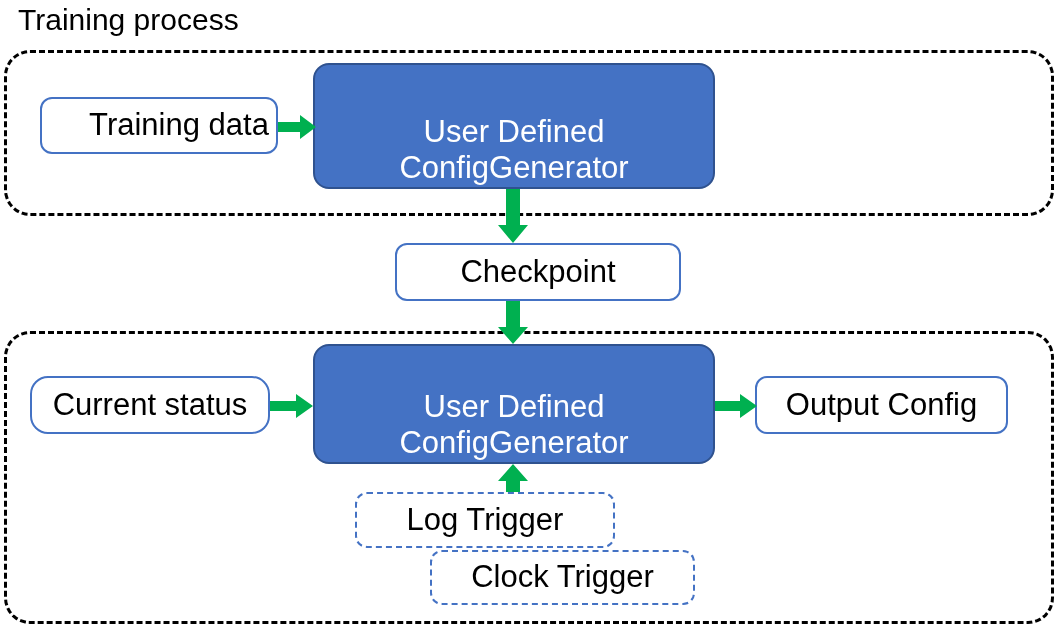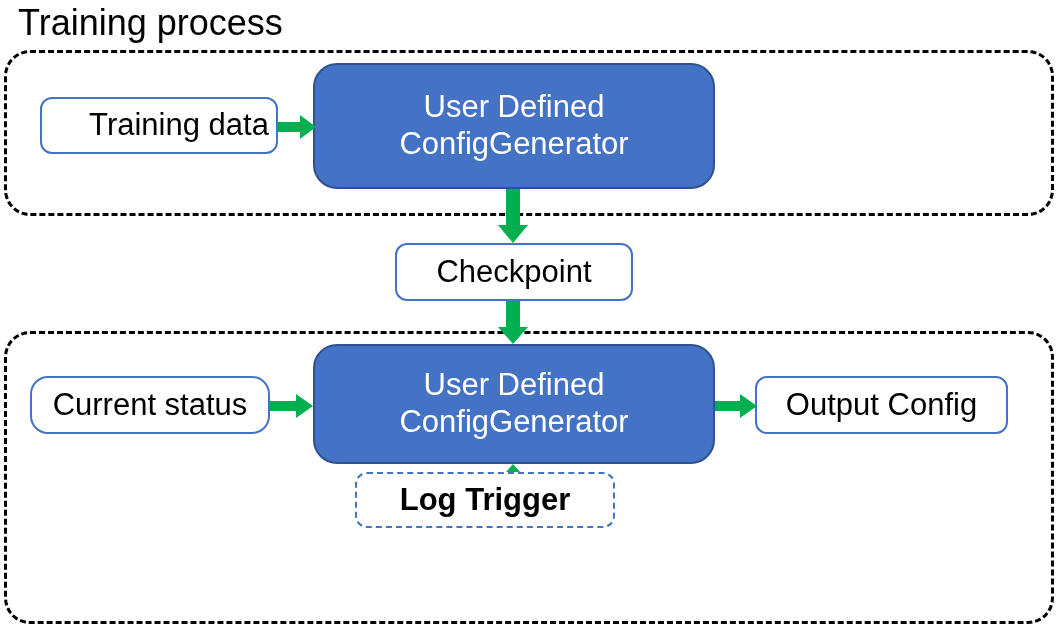--- a/index.html
+++ b/index.html
@@ -15,21 +15,21 @@
     position: relative;
     width: 1057px;
     height: 631px;
     background: #ffffff;
     overflow: hidden;
   }
 
   
   .section-title {
     position: absolute;
-    font-size: 36px;
+    font-size: 30px;
     line-height: 1;
     color: #000000;
     white-space: nowrap;
     font-family: "Liberation Sans", sans-serif;
   }
   #title-training { left: 18px; top: 5px; }
   #title-inference { left: 18px; top: 286px; }
 
   
   .process-container {
@@ -69,44 +69,45 @@
     border-radius: 12px;
     color: #000000;
     font-size: 31px;
     line-height: 1.1;
   }
 
   
   .node-blue {
     background: #4472C4;
     border: 2px solid #2F528F;
-    border-radius: 24px;
+    border-radius: 16px;
     color: #ffffff;
     font-size: 31px;
     line-height: 1.18;
+    align-items: flex-end;
   }
 
   
   .node-trigger {
     background: #ffffff;
     border: 2px dashed #4472C4;
     border-radius: 12px;
     color: #000000;
     font-size: 31px;
     line-height: 1.1;
   }
 
   
   #node-training-data  { left: 40px;  top: 97px;  width: 238px; height: 57px; padding-left: 40px; }
   #node-cfg-train      { left: 313px; top: 63px;  width: 402px; height: 126px; }
-  #node-checkpoint     { left: 395px; top: 243px; width: 238px; height: 58px; }
+  #node-checkpoint     { left: 395px; top: 243px; width: 286px; height: 58px; }
   #node-current-status { left: 30px;  top: 376px; width: 240px; height: 58px; border-radius: 18px; }
   #node-cfg-infer      { left: 313px; top: 344px; width: 402px; height: 120px; }
   #node-output-config  { left: 755px; top: 376px; width: 253px; height: 58px; align-items: center; }
-  #node-log-trigger    { left: 355px; top: 472px; width: 260px; height: 56px; z-index: 3; font-weight: bold; }
+  #node-log-trigger    { left: 355px; top: 492px; width: 260px; height: 56px; z-index: 3; }
   #node-clock-trigger  { left: 430px; top: 550px; width: 265px; height: 55px; z-index: 4; }
 
   
   .arrow {
     position: absolute;
     z-index: 2;
   }
   .arrow svg { display: block; }
 
   #arrow-data-to-cfg   { left: 278px; top: 112px; }
@@ -191,14 +192,17 @@
   <div class="arrow" id="arrow-trig-to-cfg">
     <svg width="32" height="34" viewBox="0 0 32 34">
       <path d="M16,0 L31,17 L23,17 L23,34 L9,34 L9,17 L1,17 Z" fill="#00B050"></path>
     </svg>
   </div>
 
   <div class="node node-trigger" id="node-log-trigger">
     <span>Log Trigger</span>
   </div>
 
+  <div class="node node-trigger" id="node-clock-trigger">
+    <span>Clock Trigger</span>
+  </div>
 
 </div>
 
 </body></html>

